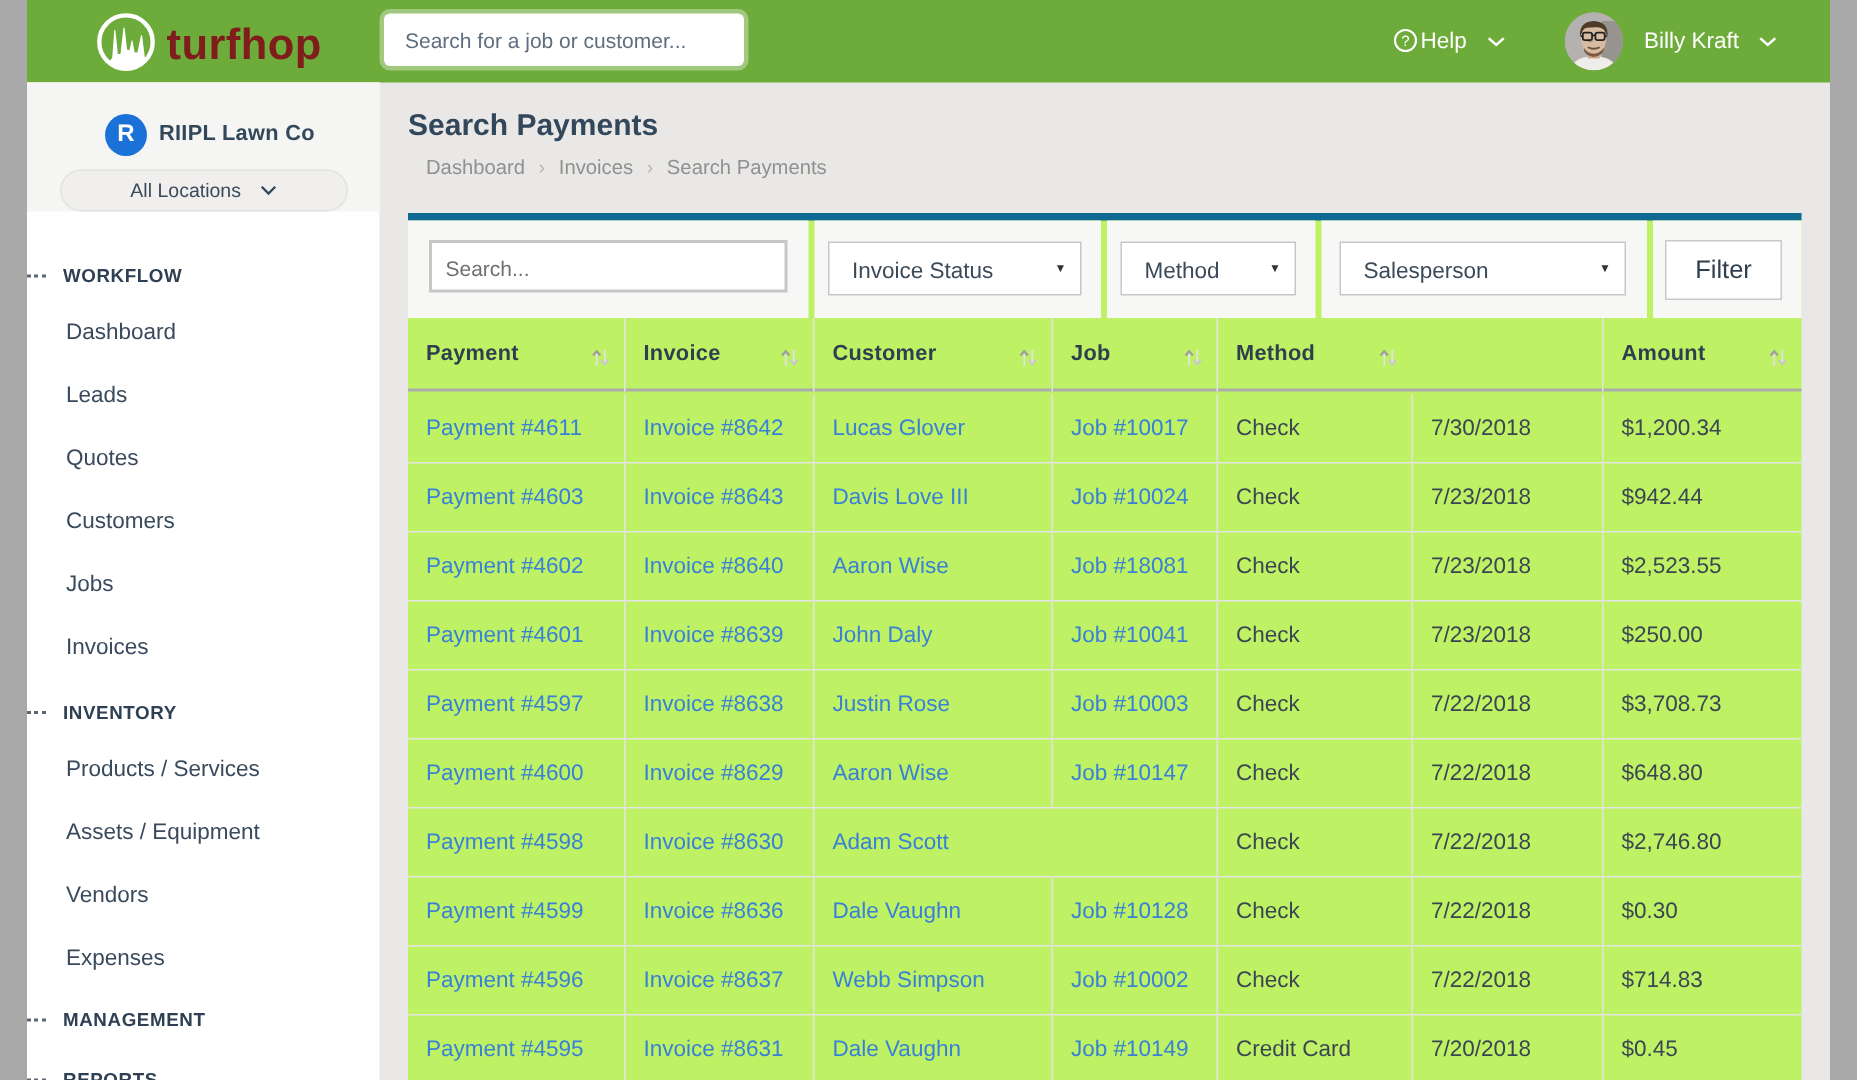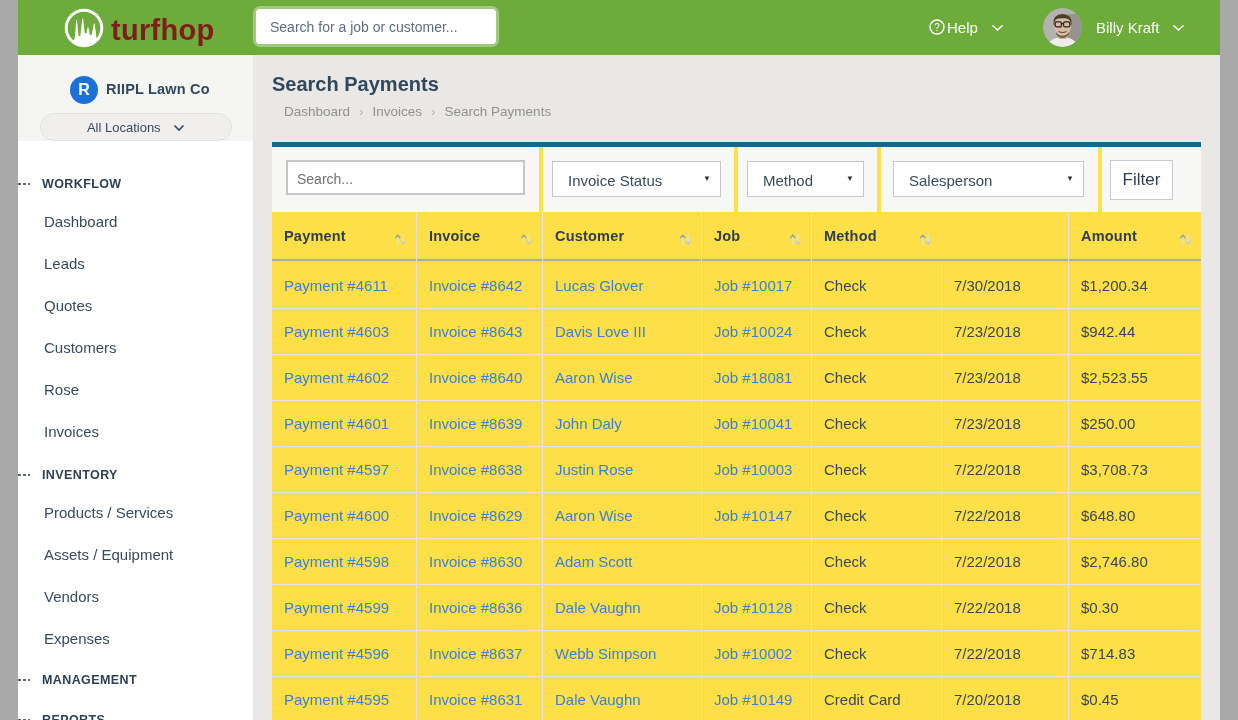--- a/index.html
+++ b/index.html
@@ -25,27 +25,27 @@
 .menusec { position:absolute; left:24px; color:#2f4054; font-size:12.5px; font-weight:bold; letter-spacing:0.4px; }
 .menudash { position:absolute; left:0px; width:14px; height:2px; background:repeating-linear-gradient(90deg,#5b6573 0 2.5px,rgba(0,0,0,0) 2.5px 5px); }
 .menuitem { position:absolute; left:26px; color:#394a5d; font-size:15px; }
 
 #main { position:absolute; left:235px; top:55px; width:967px; height:665px; }
 #title { position:absolute; left:19px; top:18px; color:#33475b; font-size:20px; font-weight:bold; }
 #crumb { position:absolute; left:19px; top:49px; font-size:13.5px; color:#909090;margin-left:12px; }
 #crumb .sep { color:#b5b5b5; padding:0 9px; }
 #rpbtn { position:absolute; left:785px; top:19px; width:162px; height:41px; border:2px solid #61a23b; border-radius:21px; background:#fff; color:#61a23b; font-size:15px; text-align:center; line-height:37px; }
 
-#card { position:absolute; left:19px; top:87px; width:929px; height:579px; background:#fde047; border-top:5px solid #0e6a93; }
+#card { position:absolute; left:19px; top:87px; width:929px; height:579px; background:#bef264; border-top:5px solid #0e6a93; }
 .fcell { position:absolute; top:0; height:65px; background:#f7f7f5; }
 .finput { position:absolute; top:14px; height:36px; background:#fff; border:1px solid #c6c6c6; font-size:15px; color:#3b4a58; }
 .finput .ph { position:absolute; left:9px; top:9px; color:#6f6f6f; font-size:14px; }
 .finput .lbl { position:absolute; left:15px; top:10px; }
 .finput .arr { position:absolute; right:9px; top:12px; font-size:8px; color:#333; }
-#fbtn { position:absolute; left:838px; top:13px; width:63px; height:40px; background:#fff; border:1px solid #c9c9c9; color:#2f3f4f; font-size:17px; text-align:center; line-height:38px; }
+#fbtn { position:absolute; left:838px; top:13px; width:78px; height:40px; background:#fff; border:1px solid #c9c9c9; color:#2f3f4f; font-size:17px; text-align:center; line-height:38px; }
 
 #thead { position:absolute; left:0; top:65px; width:929px; height:49px; border-bottom:2px solid #ababab; }
 .th { position:absolute; top:0; height:49px; border-left:1px solid #e4e4e4; }
 .th .t { position:absolute; left:12px; top:16px; font-size:14.5px; font-weight:bold; color:#2f3f4f; letter-spacing:0.2px; }
 .th .s { position:absolute; right:9px; top:20px; }
 #tbody { position:absolute; left:0; top:116px; width:929px; height:464px; }
 .tr { position:absolute; left:0; width:929px; height:46px; border-bottom:1px solid #e4e4e4; }
 .td { position:absolute; top:0; height:46px; line-height:45px; padding-left:12px; font-size:15px; color:#3b4652; border-left:1px solid #e4e4e4; overflow:hidden; }
 .td.a { color:#3a80d6; }
 .td.c0 { border-left:none; }
@@ -116,21 +116,21 @@
             <path d="M1.5 1.5 L6 6 L10.5 1.5" fill="none" stroke="#33475b" stroke-width="1.6"></path>
           </svg>
       </div>
     </div>
     <div class="menudash" style="top:128px"></div>
       <div class="menusec" style="top:122px">WORKFLOW</div>
     <div class="menuitem" style="top:158px">Dashboard</div>
     <div class="menuitem" style="top:200px">Leads</div>
     <div class="menuitem" style="top:242px">Quotes</div>
     <div class="menuitem" style="top:284px">Customers</div>
-    <div class="menuitem" style="top:326px">Rose</div>
+    <div class="menuitem" style="top:326px">Jobs</div>
     <div class="menuitem" style="top:368px">Invoices</div>
     <div class="menudash" style="top:419px"></div>
       <div class="menusec" style="top:413px">INVENTORY</div>
     <div class="menuitem" style="top:449px">Products / Services</div>
     <div class="menuitem" style="top:491px">Assets / Equipment</div>
     <div class="menuitem" style="top:533px">Vendors</div>
     <div class="menuitem" style="top:575px">Expenses</div>
     <div class="menudash" style="top:624px"></div>
       <div class="menusec" style="top:618px">MANAGEMENT</div>
     <div class="menudash" style="top:664px"></div>

